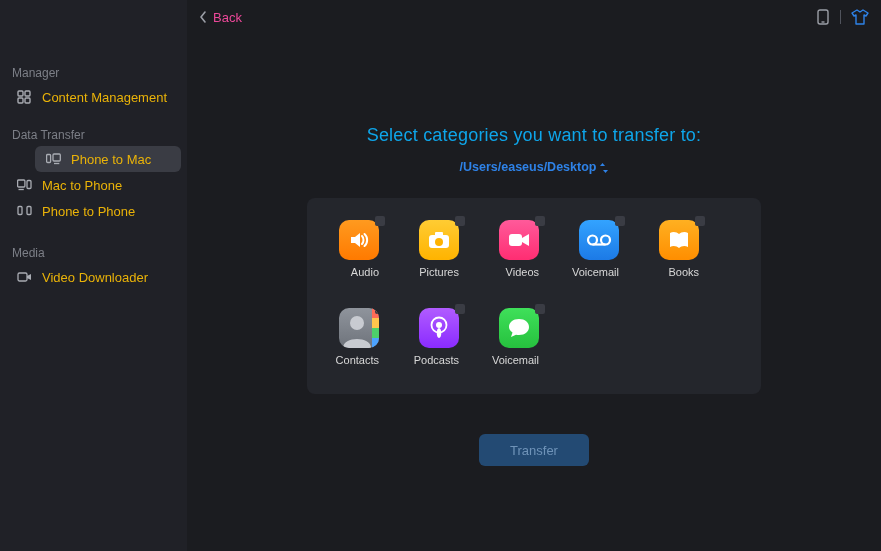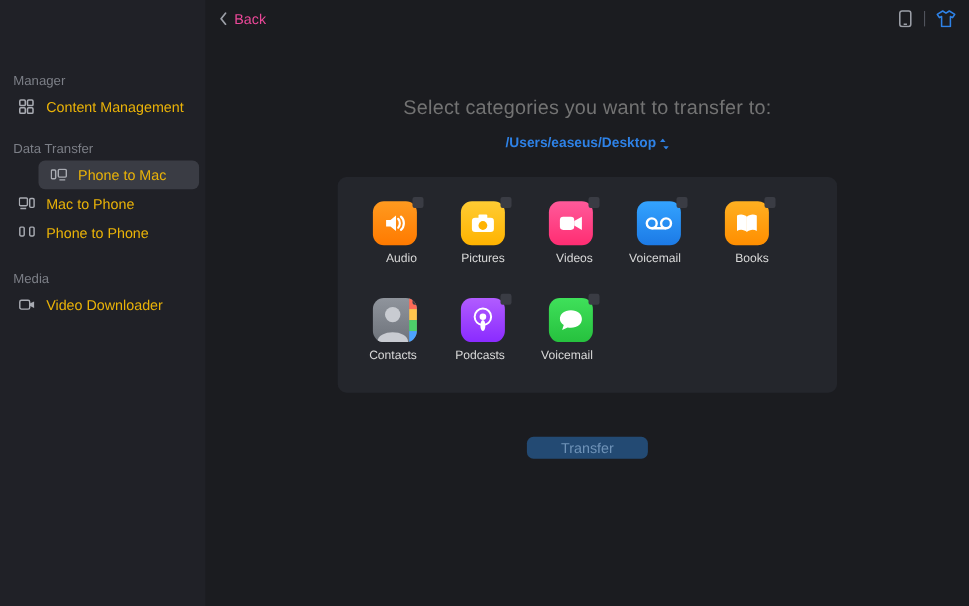--- a/index.html
+++ b/index.html
@@ -20,21 +20,21 @@
 
   
   .main { flex: 1; height: 100%; background: #1b1c20; position: relative; }
   .topbar { display: flex; align-items: center; height: 34px; padding: 0 12px; }
   .back { display: flex; align-items: center; gap: 6px; color: #ec4899; font-size: 13px; cursor: pointer; justify-content: center; }
   .back .chev { font-size: 13px; }
   .top-right { margin-left: auto; display: flex; align-items: center; gap: 10px; }
   .top-divider { width: 1px; height: 14px; background: #50535c; }
 
   .content { display: flex; flex-direction: column; align-items: center; }
-  .heading { margin-top: 54px; font-size: 18px; color: #737373; font-weight: 500; letter-spacing: .2px; }
+  .heading { margin-top: 91px; font-size: 18px; color: #0ea5e9; font-weight: 500; letter-spacing: .2px; }
   .path { margin-top: 14px; font-size: 12.5px; color: #2e82e7; cursor: pointer; display: flex; align-items: center; gap: 4px; font-weight: bold; }
   .path-caret { display:inline-block; transform: translateY(1px); }
 
   .panel {
     margin-top: 24px; width: 454px; background: #24262c; border-radius: 8px;
     padding: 22px 22px 28px 22px;
   }
   .grid { display: flex; flex-wrap: wrap; gap: 30px 30px; }
   .cat { width: 50px; display: flex; flex-direction: column; align-items: flex-end; gap: 6px; cursor: pointer; position: relative; }
   .tile {
@@ -51,21 +51,21 @@
   .t-orange   { background: linear-gradient(180deg,#ff9a1f,#ff7a00); }
   .t-yellow   { background: linear-gradient(180deg,#ffcc33,#ffb300); }
   .t-pink     { background: linear-gradient(180deg,#ff5a9a,#ff2d72); }
   .t-amber    { background: linear-gradient(180deg,#ffb021,#ff8e00); }
   .t-blue     { background: linear-gradient(180deg,#33a3ff,#1c7ae6); }
   .t-gray     { background: linear-gradient(180deg,#8f949c,#6e737b); position: relative; }
   .t-purple   { background: linear-gradient(180deg,#b15cff,#8a2bff); }
   .t-green    { background: linear-gradient(180deg,#3fe05a,#26c13e); }
 
   .transfer-btn {
-    margin-top: 40px; width: 110px; height: 20px; border: none; border-radius: 6px;
+    margin-top: 40px; width: 110px; height: 32px; border: none; border-radius: 6px;
     background: #234a73; color: #6f93b8; font-size: 13px; cursor: pointer;
   }
 
   svg { display: block; }
 </style>
 </head>
 <body>
 
 <aside class="sidebar">
   <div class="section-label">Manager</div>

